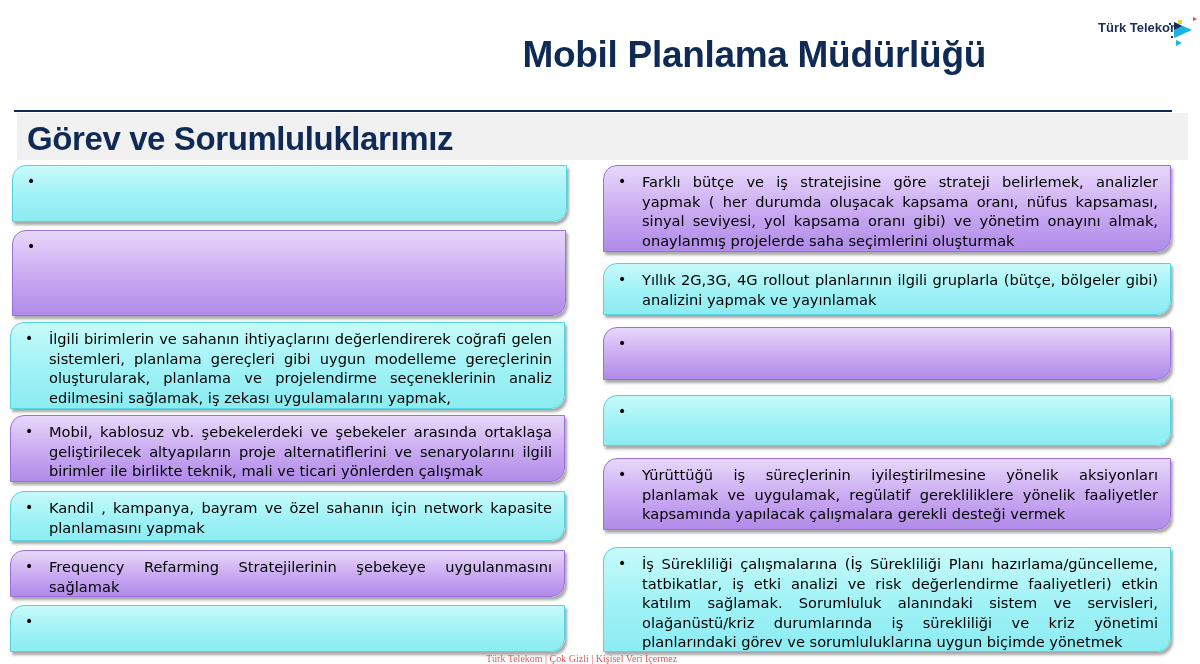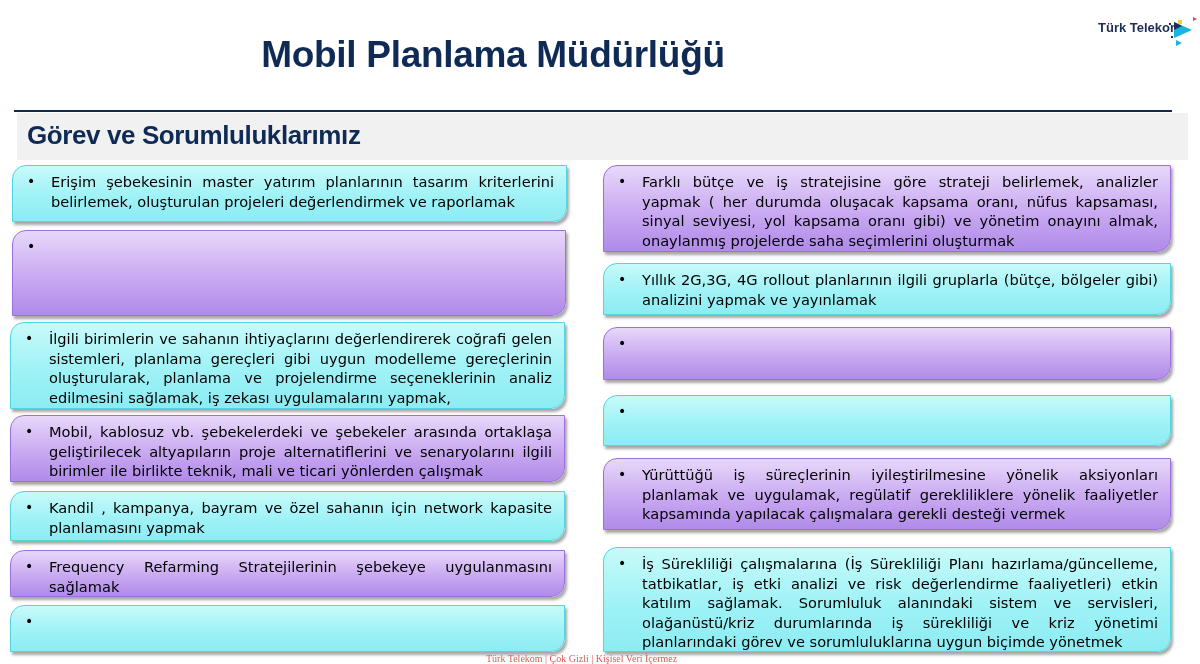--- a/index.html
+++ b/index.html
@@ -1,37 +1,37 @@
 <!DOCTYPE html>
 <html><head>
 <meta charset="utf-8">
 <style>
   html, body { margin: 0; padding: 0; }
   body {
     width: 1200px; height: 664px; overflow: hidden; background: #ffffff;
     position: relative; font-family: "DejaVu Sans", sans-serif; color: #000;
   }
   .title {
-    position: absolute; left: 0; top: 34px; width: 986px; text-align: center;
+    position: absolute; left: 0; top: 34px; width: 986px; text-align: right;
     font-family: "Liberation Sans", sans-serif; font-weight: bold; font-size: 37px;
     color: #0e2a55; letter-spacing: -0.3px;
   }
   .logo { position: absolute; left: 1098px; top: 14px; width: 100px; height: 36px; }
   .logo-text {
     position: absolute; left: 0; top: 6px; font-family: "Liberation Sans", sans-serif;
     font-weight: bold; font-size: 13px; color: #1d2d55; white-space: nowrap;
   }
   .logo svg { position: absolute; left: 70px; top: 0; }
   .rule { position: absolute; left: 14px; top: 110px; width: 1158px; height: 2px; background: #0e2a55; }
   .section-bar {
     position: absolute; left: 17px; top: 113px; width: 1171px; height: 47px; background: #f1f1f1;
   }
   .section-title {
     position: absolute; left: 10px; top: 7px; font-family: "Liberation Sans", sans-serif;
-    font-weight: bold; font-size: 26px; color: #0e2a55; letter-spacing: -0.4px;
+    font-weight: bold; font-size: 33px; color: #0e2a55; letter-spacing: -0.4px;
   }
   .box {
     position: absolute; box-sizing: border-box; border-radius: 14px 0 14px 0;
     padding: 6px 12px 5px 38px; font-size: 14.6px; line-height: 19.6px;
     text-align: justify; box-shadow: 2px 3px 3px rgba(0,0,0,0.35);
   }
   .box.cyan {
     background: linear-gradient(to bottom, #c8fafa 0%, #9ff2f6 55%, #8cecf2 100%);
     border: 1px solid #4fd6e0;
   }
@@ -67,21 +67,20 @@
 </div>
 
 <div class="rule"></div>
 
 <div class="section-bar">
   <span class="section-title">Görev ve Sorumluluklarımız</span>
 </div>
 
 <div class="box cyan" style="left:12px; top:165px; width:555px; height:57px;">
   <span class="bullet">•</span>
-  <span class="box-text">Erişim şebekesinin master yatırım planlarının tasarım kriterlerini belirlemek, oluşturulan projeleri değerlendirmek ve raporlamak</span>
 </div>
 <div class="box purple" style="left:12px; top:230px; width:554px; height:86px;">
   <span class="bullet">•</span>
 </div>
 <div class="box cyan" style="left:10px; top:322px; width:555px; height:87px;">
   <span class="bullet">•</span>
   <span class="box-text">İlgili birimlerin ve sahanın ihtiyaçlarını değerlendirerek coğrafi gelen sistemleri, planlama gereçleri gibi uygun modelleme gereçlerinin oluşturularak,  planlama ve projelendirme seçeneklerinin analiz edilmesini sağlamak, iş zekası uygulamalarını yapmak,</span>
 </div>
 <div class="box purple" style="left:10px; top:415px; width:555px; height:67px;">
   <span class="bullet">•</span>

